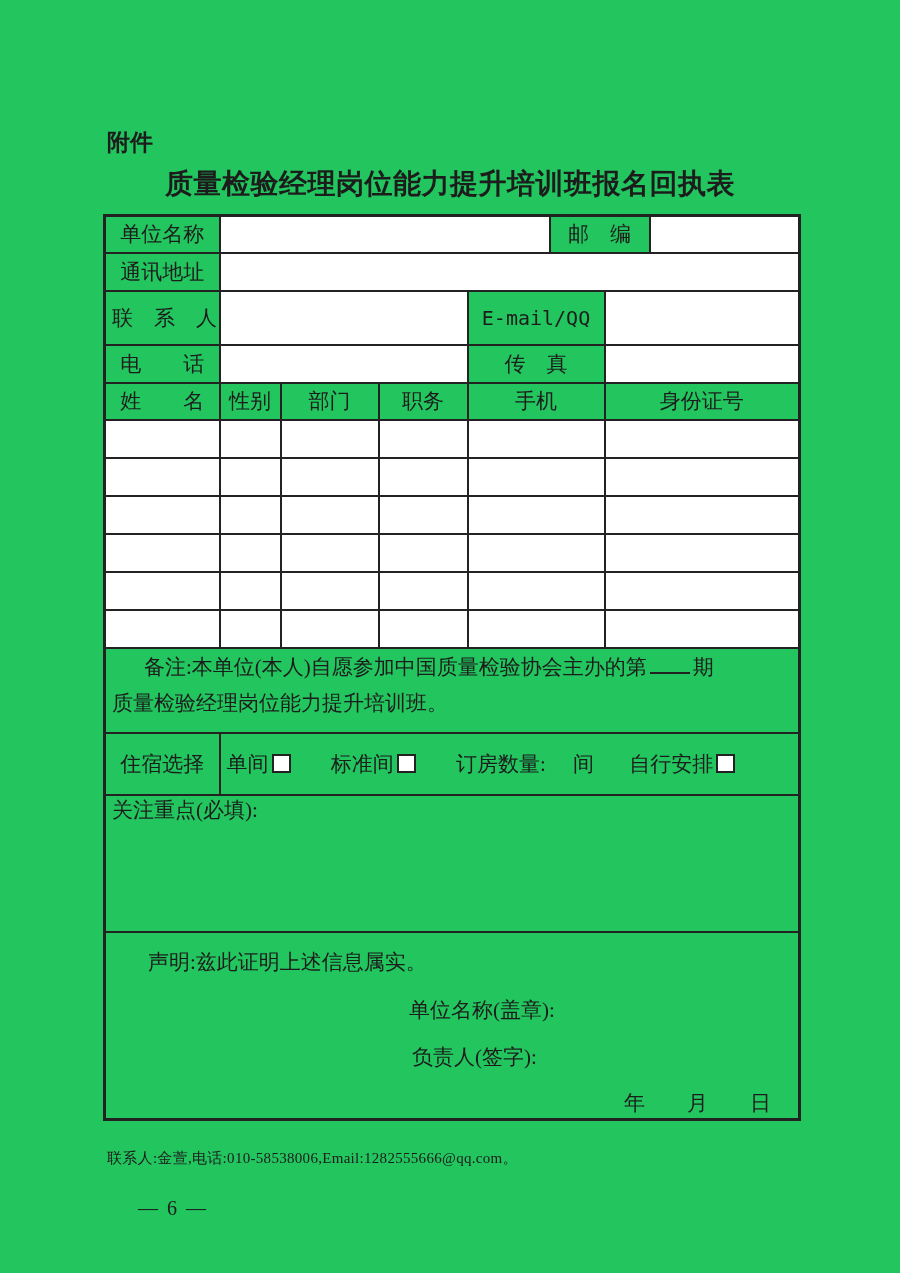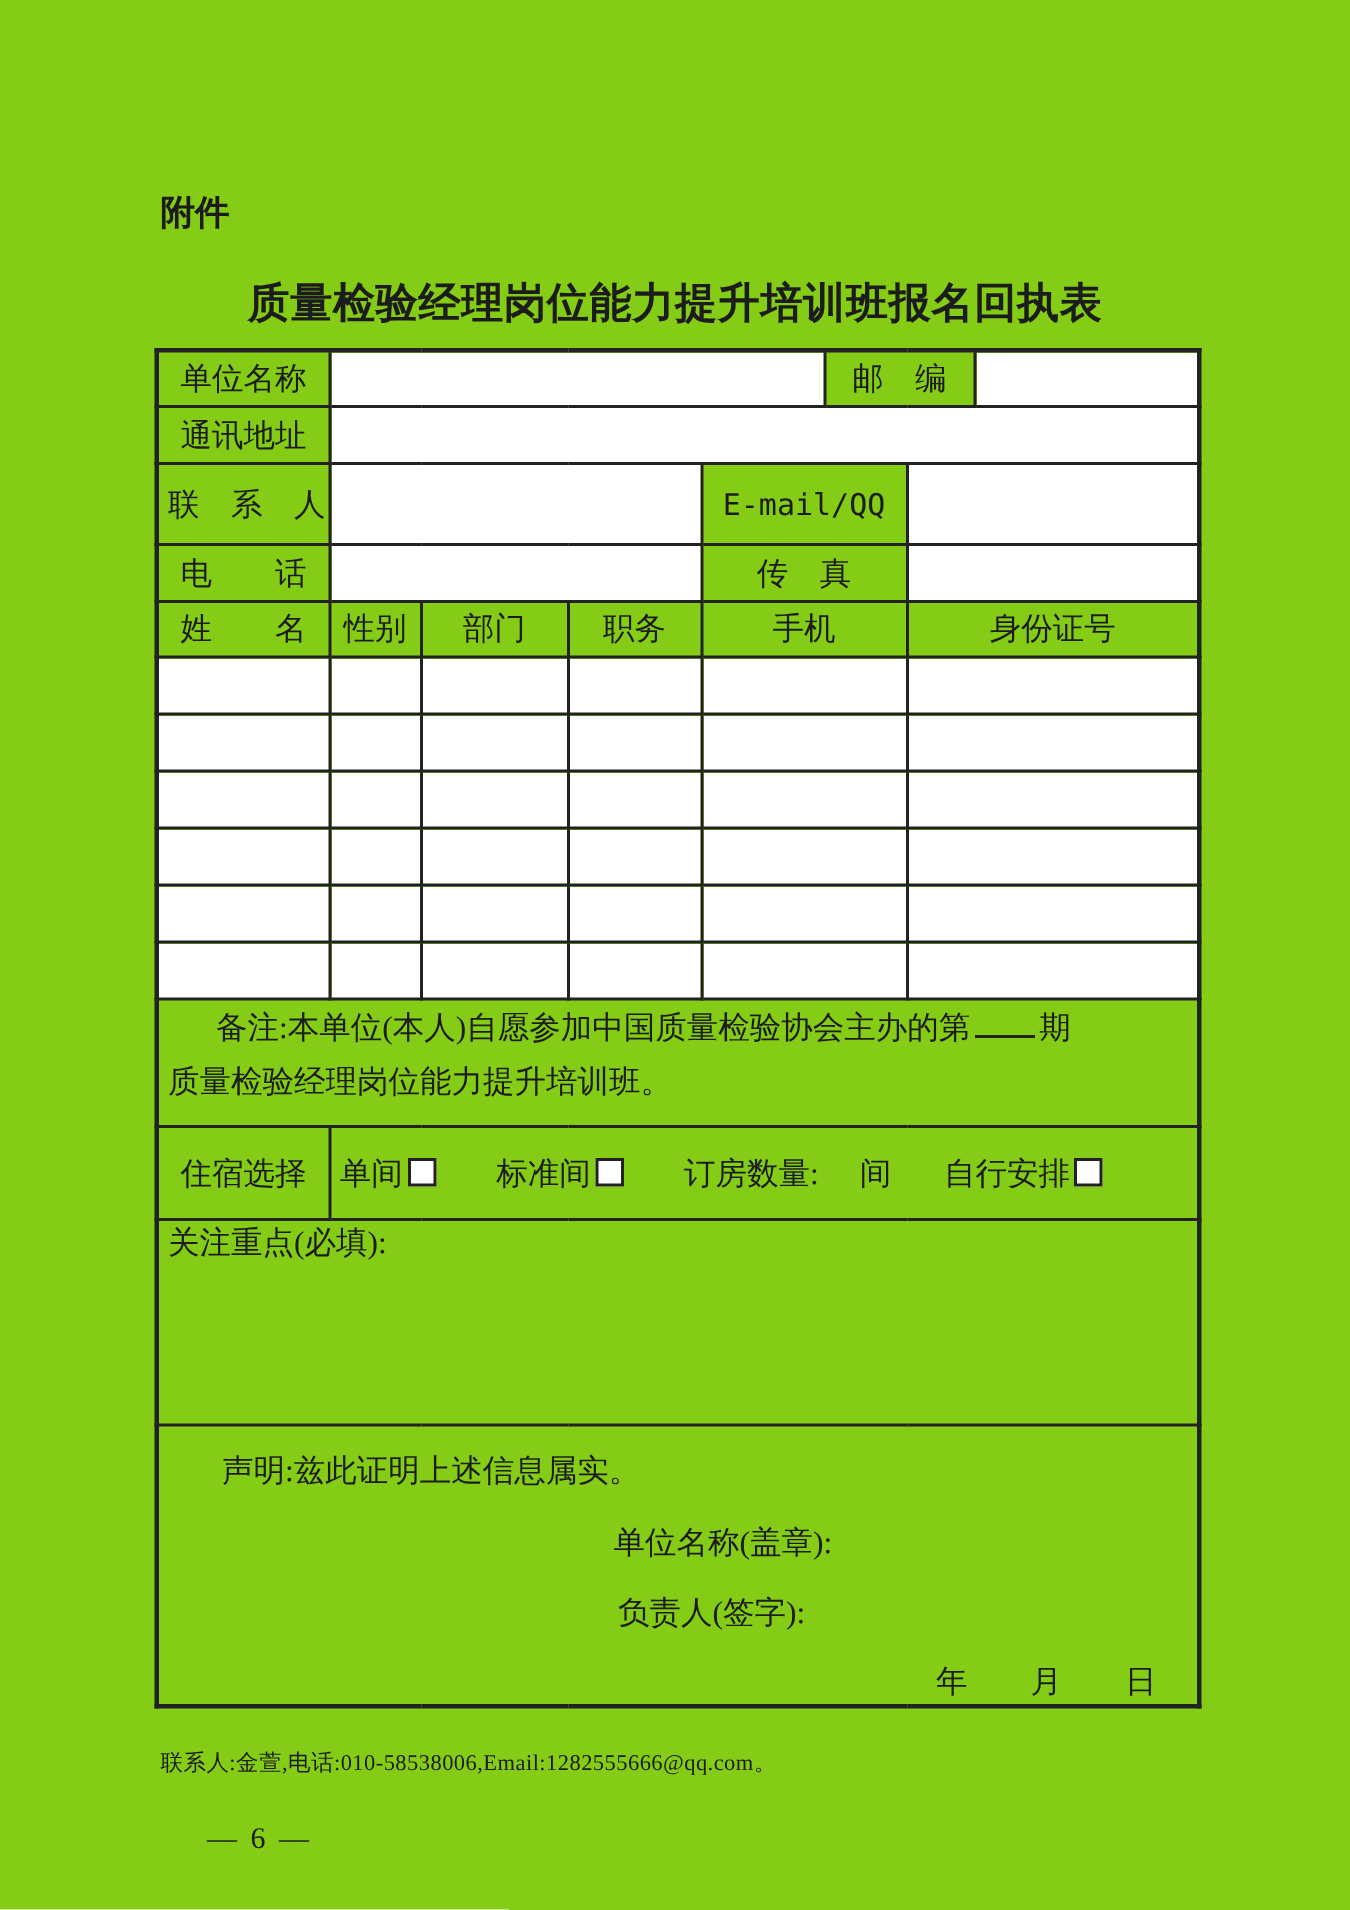--- a/index.html
+++ b/index.html
@@ -1,34 +1,34 @@
 <!DOCTYPE html>
 <html><head>
 <meta charset="utf-8">
 <style>
   * { box-sizing: border-box; }
   html, body { margin: 0; padding: 0; background: #ffffff; }
   .page {
     position: relative;
     width: 900px;
     height: 1273px;
-    background: #84cc16;
+    background: #22c55e;
     color: #1c1c1c;
     font-family: "Liberation Serif", "DejaVu Serif", serif;
     overflow: hidden;
   }
   .attachment-label {
     margin: 126px 0 0 107px;
     font-family: "DejaVu Sans", "Liberation Sans", sans-serif;
     font-weight: bold;
     font-size: 23px;
     line-height: 32px;
   }
   .doc-title {
-    margin-top: 26px;
+    margin-top: 8px;
     text-align: center;
     font-family: "DejaVu Sans", "Liberation Sans", sans-serif;
     font-weight: bold;
     font-size: 28px;
     letter-spacing: 0.5px;
     line-height: 36px;
   }
   table.form {
     margin: 12px 0 0 103px;
     width: 697px;

